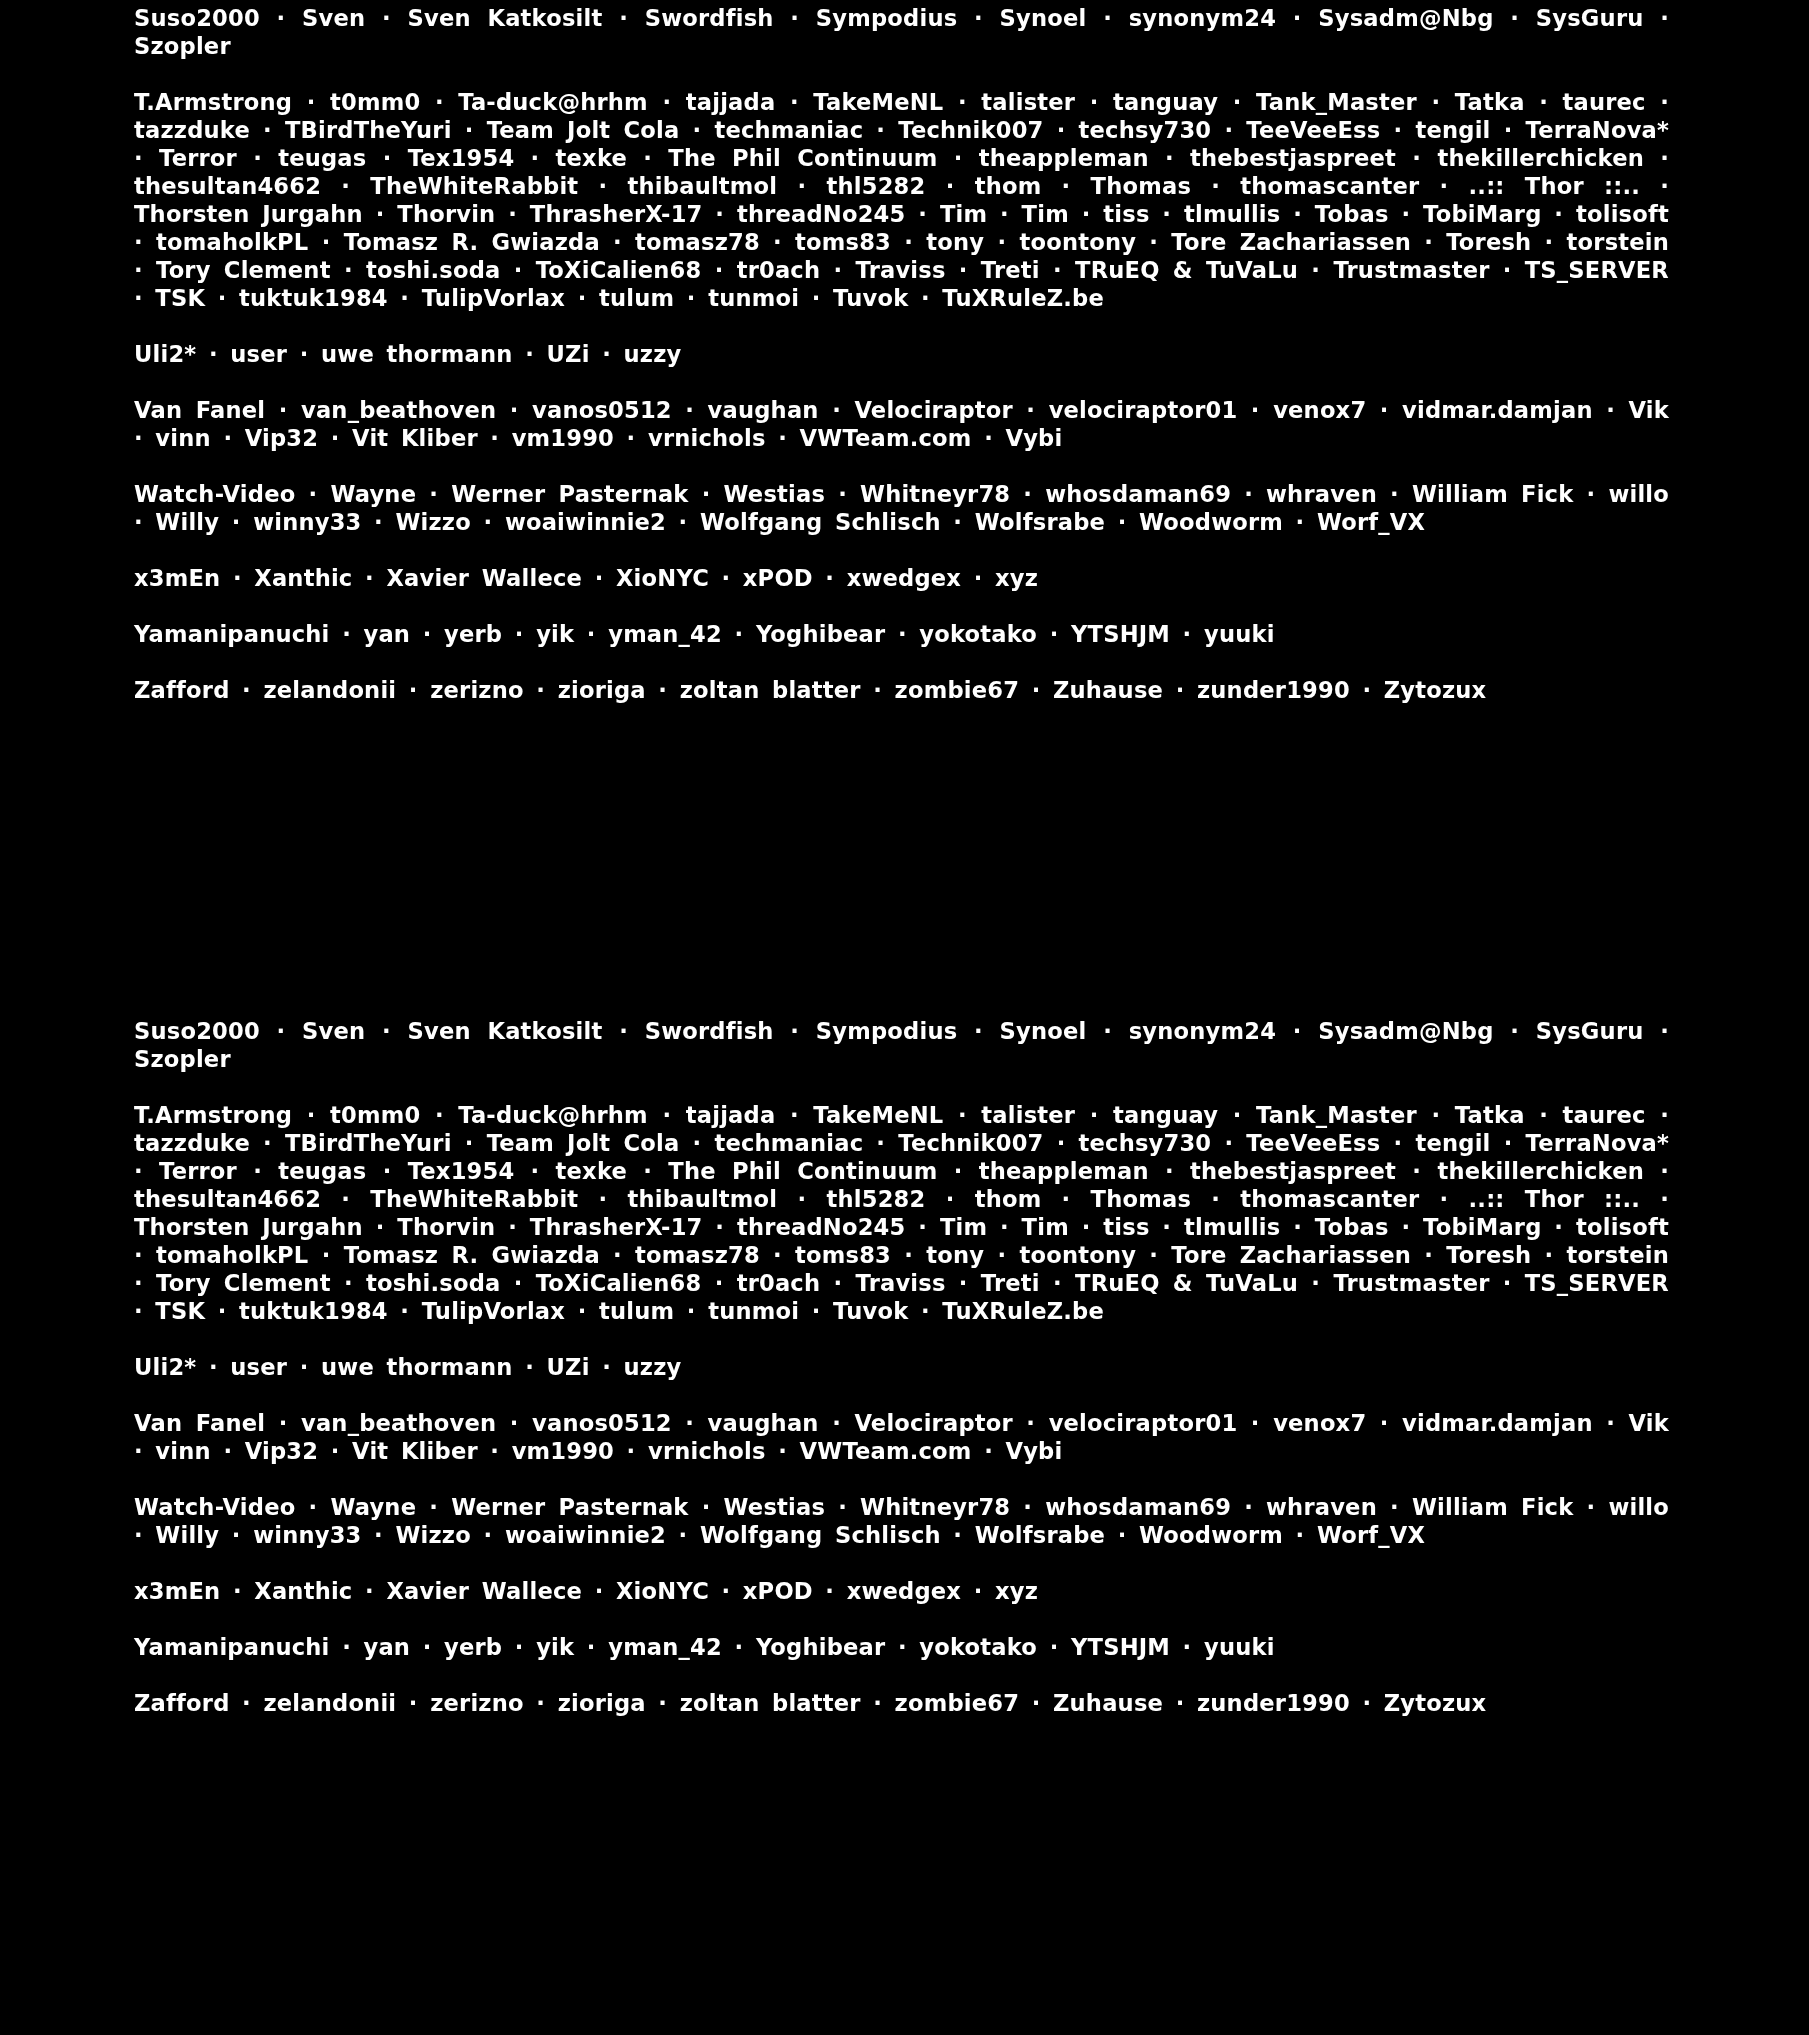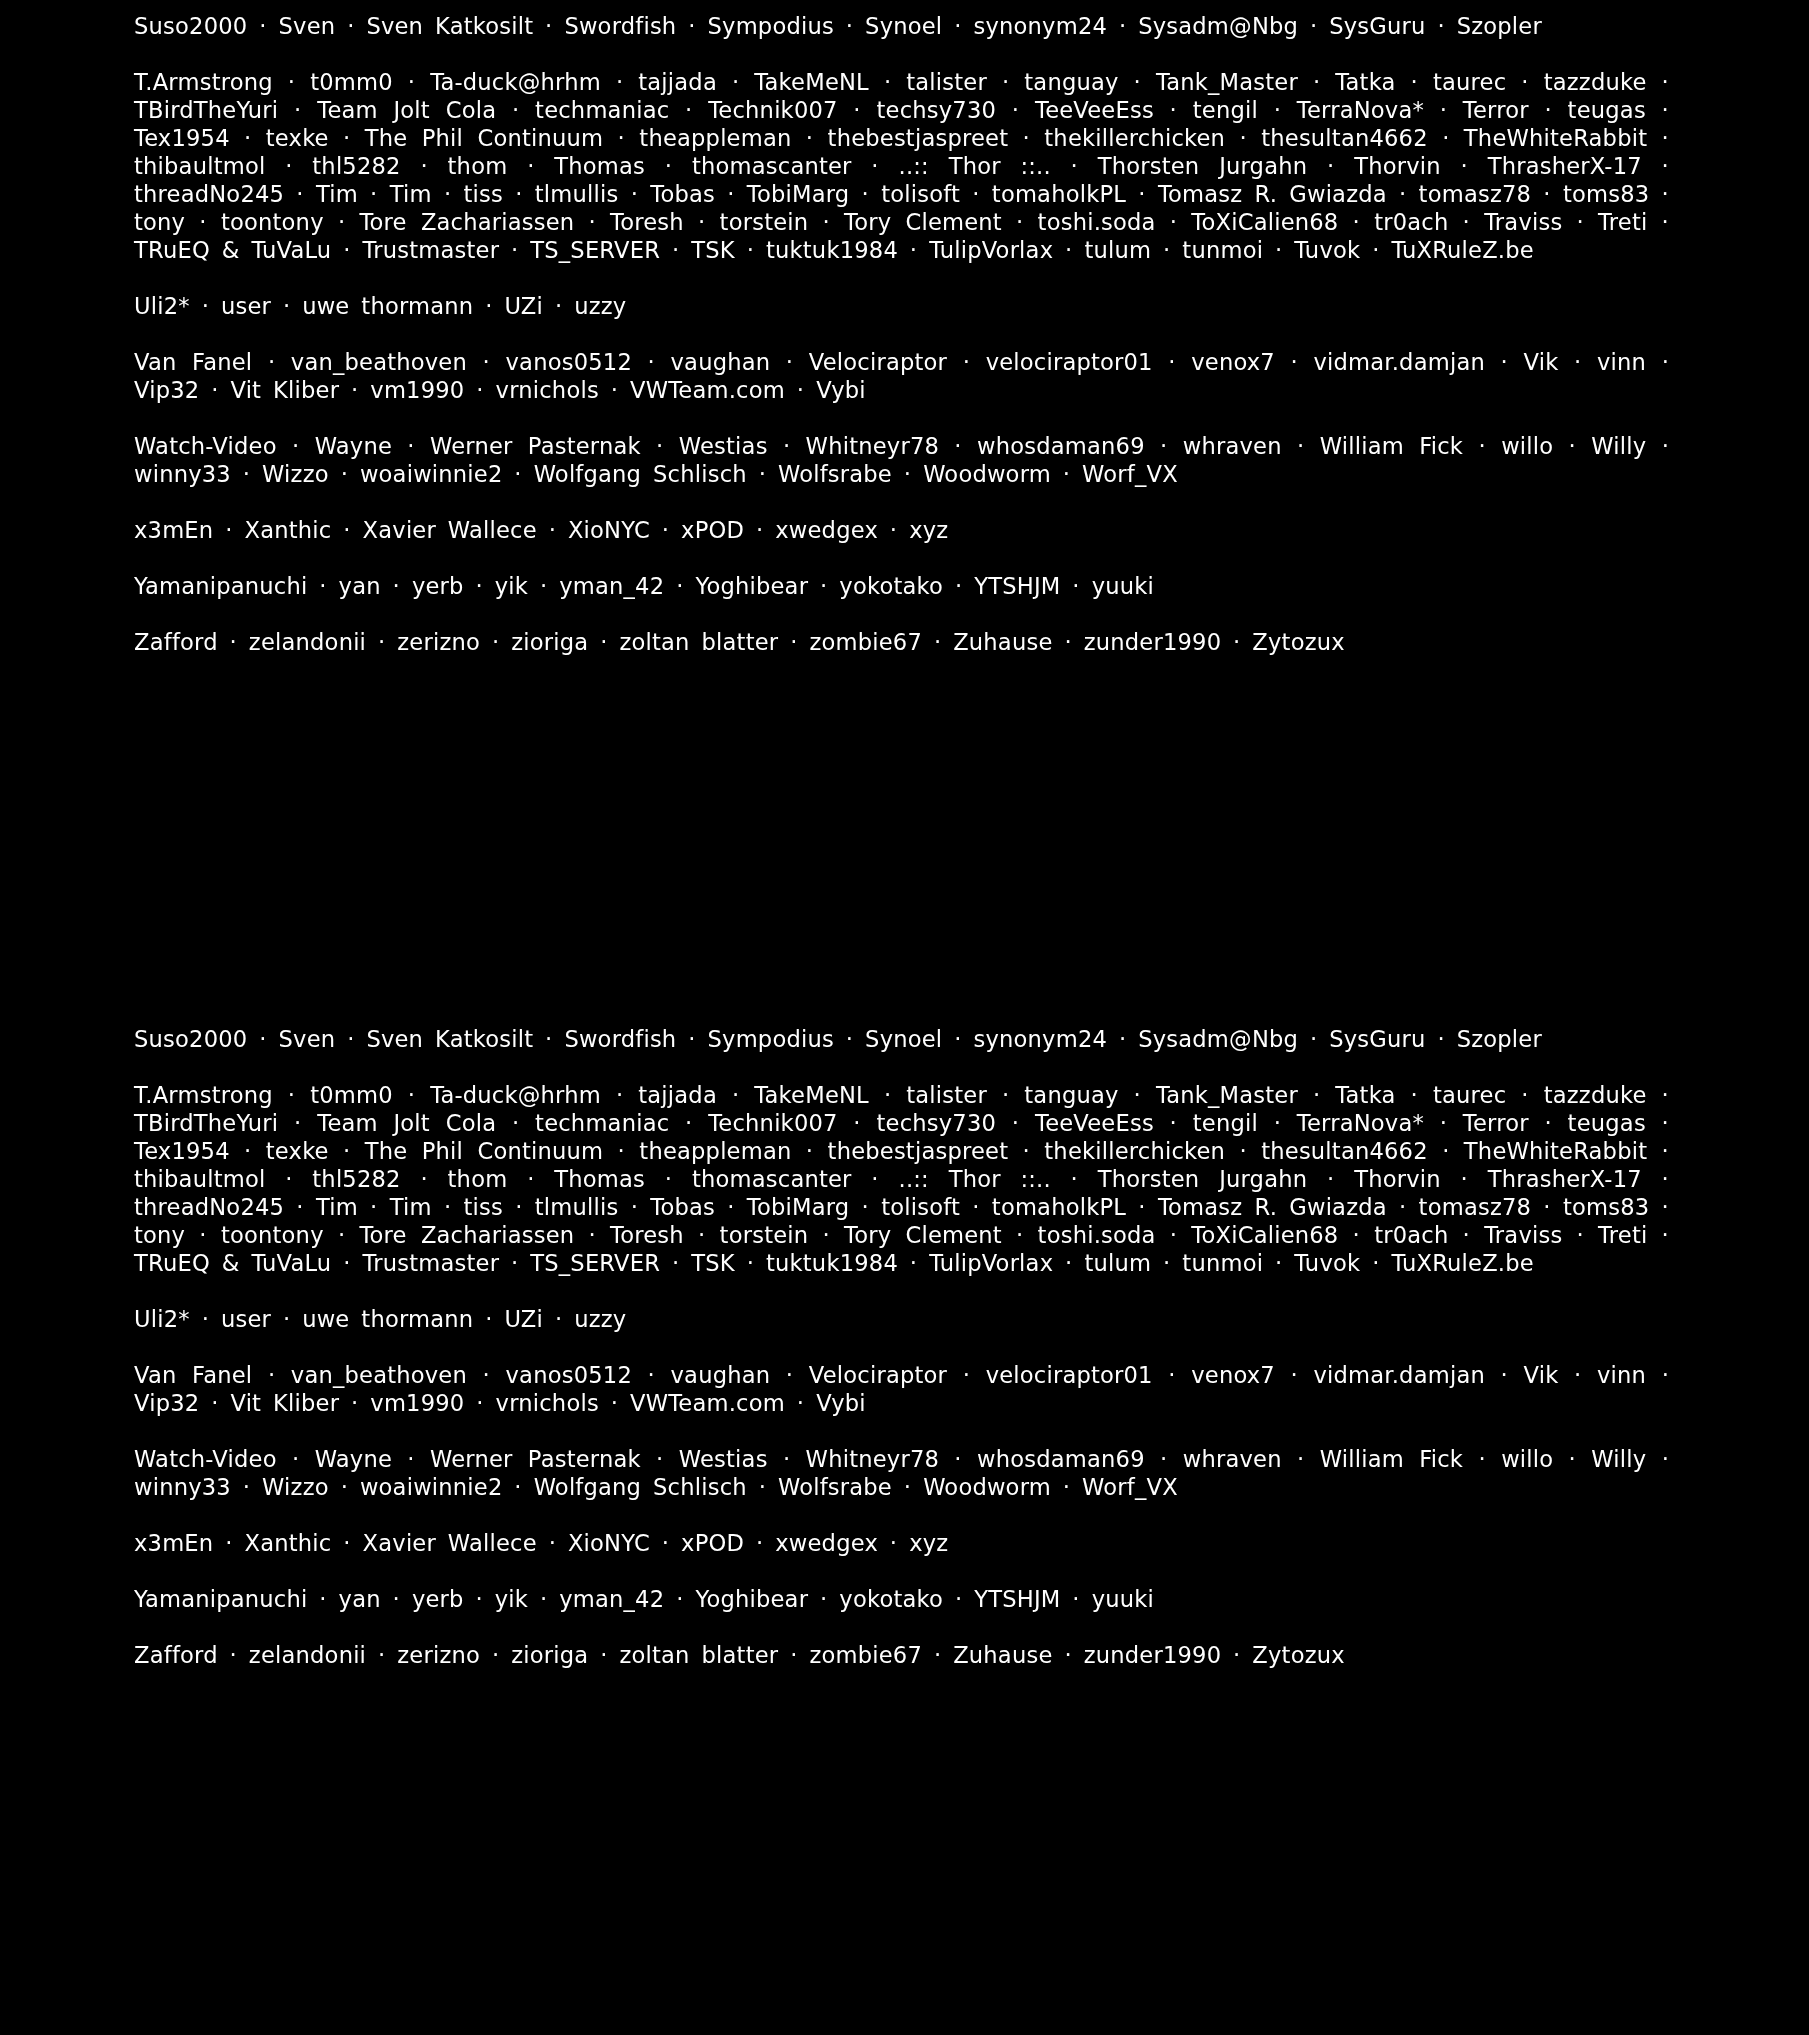--- a/index.html
+++ b/index.html
@@ -18,24 +18,25 @@
     color: #ffffff;
   }
   .credits-block {
     position: absolute;
     left: 134px;
     width: 1535px;
   }
   .block-1 { top: 0px; }
   .block-2 { top: 1013px; }
   .group {
-    margin: 12px 0 28px 0;
+    margin: 4px 0 28px 0;
     text-align: justify;
     word-spacing: 4.5px;
     letter-spacing: 0.2px;
+    font-weight: bold;
   }
   .nm { white-space: nowrap; }
 </style>
 </head>
 <body style="background: rgb(0, 0, 0); color: rgb(255, 255, 255);">
 
 <section class="credits-block block-1">
   <p class="group"><span class="nm">Suso2000</span> · <span class="nm">Sven</span> · <span class="nm">Sven Katkosilt</span> · <span class="nm">Swordfish</span> · <span class="nm">Sympodius</span> · <span class="nm">Synoel</span> · <span class="nm">synonym24</span> · <span class="nm">Sysadm@Nbg</span> · <span class="nm">SysGuru</span> · <span class="nm">Szopler</span></p>
   <p class="group"><span class="nm">T.Armstrong</span> · <span class="nm">t0mm0</span> · <span class="nm">Ta-duck@hrhm</span> · <span class="nm">tajjada</span> · <span class="nm">TakeMeNL</span> · <span class="nm">talister</span> · <span class="nm">tanguay</span> · <span class="nm">Tank_Master</span> · <span class="nm">Tatka</span> · <span class="nm">taurec</span> · <span class="nm">tazzduke</span> · <span class="nm">TBirdTheYuri</span> · <span class="nm">Team Jolt Cola</span> · <span class="nm">techmaniac</span> · <span class="nm">Technik007</span> · <span class="nm">techsy730</span> · <span class="nm">TeeVeeEss</span> · <span class="nm">tengil</span> · <span class="nm">TerraNova*</span> · <span class="nm">Terror</span> · <span class="nm">teugas</span> · <span class="nm">Tex1954</span> · <span class="nm">texke</span> · <span class="nm">The Phil Continuum</span> · <span class="nm">theappleman</span> · <span class="nm">thebestjaspreet</span> · <span class="nm">thekillerchicken</span> · <span class="nm">thesultan4662</span> · <span class="nm">TheWhiteRabbit</span> · <span class="nm">thibaultmol</span> · <span class="nm">thl5282</span> · <span class="nm">thom</span> · <span class="nm">Thomas</span> · <span class="nm">thomascanter</span> · <span class="nm">..:: Thor ::..</span> · <span class="nm">Thorsten Jurgahn</span> · <span class="nm">Thorvin</span> · <span class="nm">ThrasherX-17</span> · <span class="nm">threadNo245</span> · <span class="nm">Tim</span> · <span class="nm">Tim</span> · <span class="nm">tiss</span> · <span class="nm">tlmullis</span> · <span class="nm">Tobas</span> · <span class="nm">TobiMarg</span> · <span class="nm">tolisoft</span> · <span class="nm">tomaholkPL</span> · <span class="nm">Tomasz R. Gwiazda</span> · <span class="nm">tomasz78</span> · <span class="nm">toms83</span> · <span class="nm">tony</span> · <span class="nm">toontony</span> · <span class="nm">Tore Zachariassen</span> · <span class="nm">Toresh</span> · <span class="nm">torstein</span> · <span class="nm">Tory Clement</span> · <span class="nm">toshi.soda</span> · <span class="nm">ToXiCalien68</span> · <span class="nm">tr0ach</span> · <span class="nm">Traviss</span> · <span class="nm">Treti</span> · <span class="nm">TRuEQ &amp; TuVaLu</span> · <span class="nm">Trustmaster</span> · <span class="nm">TS_SERVER</span> · <span class="nm">TSK</span> · <span class="nm">tuktuk1984</span> · <span class="nm">TulipVorlax</span> · <span class="nm">tulum</span> · <span class="nm">tunmoi</span> · <span class="nm">Tuvok</span> · <span class="nm">TuXRuleZ.be</span></p>
   <p class="group"><span class="nm">Uli2*</span> · <span class="nm">user</span> · <span class="nm">uwe thormann</span> · <span class="nm">UZi</span> · <span class="nm">uzzy</span></p>

